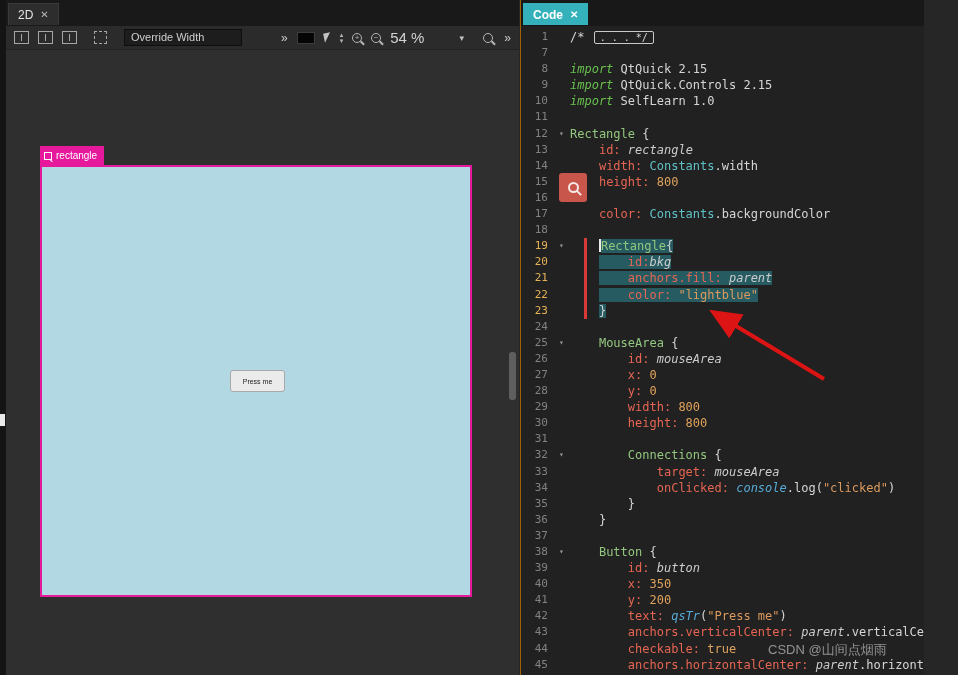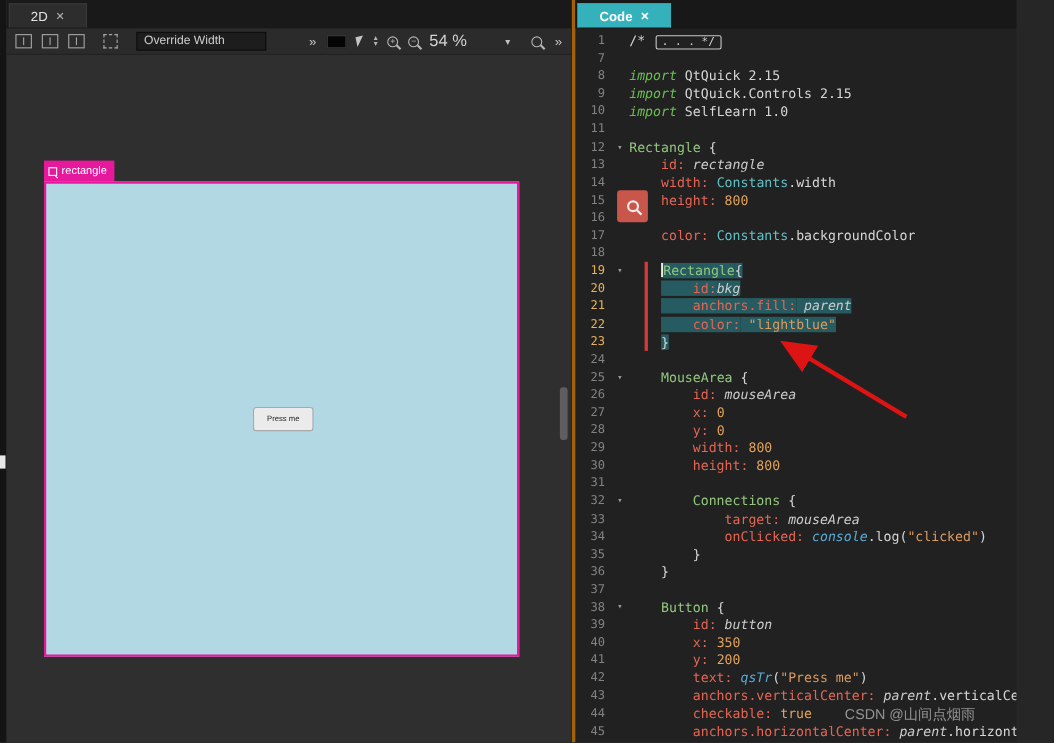--- a/index.html
+++ b/index.html
@@ -7,21 +7,21 @@
   #app { position:relative; width:958px; height:675px; overflow:hidden; background:#262626; }
 
   
   #left-edge { position:absolute; left:0; top:0; width:6px; height:675px; background:#141414; }
   #left-edge .tick { position:absolute; left:0; top:414px; width:5px; height:12px; background:#e8e8e8; }
 
   
   #design-panel { position:absolute; left:6px; top:0; width:513px; height:675px; background:#2f2f2f; }
   .tabbar { position:absolute; left:0; top:0; right:0; height:26px; background:#191919; }
   .tab { display:inline-flex; align-items:center; gap:7px; height:22px; margin:3px 0 0 2px;
-         padding:0 19px; font-size:12px; color:#e4e4e4; background:#2d2d2d; border:1px solid #3a3a3a; border-bottom:none; }
+         padding:0 9px; font-size:12px; color:#e4e4e4; background:#2d2d2d; border:1px solid #3a3a3a; border-bottom:none; }
   .tab .close { font-size:10px; color:#b9b9b9; cursor:pointer; }
   .tab.teal { background:#34b1ba; border-color:#34b1ba; color:#ffffff; font-weight:bold; }
   .tab.teal .close { color:#ffffff; }
 
   #toolbar { position:absolute; left:0; top:26px; right:0; height:24px; background:#2b2b2b;
              display:flex; align-items:center; padding-left:8px; gap:9px; border-bottom:1px solid #222; }
   .ticon { width:15px; height:13px; border:1px solid #a6a6a6; position:relative; }
   .ticon::after { content:""; position:absolute; left:2px; top:2px; width:4px; height:7px; border-right:1px solid #a6a6a6; }
   .ticon.dotted { border-style:dashed; width:13px; height:13px; }
   .ticon.dotted::after { display:none; }
@@ -45,21 +45,21 @@
   #item-tag .sq::after { content:""; position:absolute; right:-2px; bottom:-2px; width:4px; height:1px;
                          background:#fff; transform:rotate(45deg); }
   #rect-preview { position:absolute; left:34px; top:115px; width:432px; height:432px;
                   background:#b2d8e4; border:2px solid #e6189c; }
   #preview-button { position:absolute; left:188px; top:203px; width:55px; height:22px; background:#ebebeb;
                     border:1px solid #a9a9a9; border-radius:3px; color:#1c1c1c; font-size:7px;
                     display:flex; align-items:center; justify-content:center; }
   #canvas-scrollbar { position:absolute; right:3px; top:302px; width:7px; height:48px; background:#5e5e5e; border-radius:3px; }
 
   
-  #code-panel { position:absolute; left:520px; top:0; width:404px; height:675px; background:#212121; border-left:3px solid #a16207; }
+  #code-panel { position:absolute; left:520px; top:0; width:404px; height:675px; background:#212121; border-left:1px solid #a16207; }
   #code-panel .tabbar { background:#181818; }
   #editor { position:absolute; left:0; top:26px; right:0; bottom:0; overflow:hidden;
             font-family:"DejaVu Sans Mono", monospace; font-size:12px; padding-top:3px; }
   .row { height:16.1px; line-height:16.1px; white-space:pre; display:flex; }
   .ln { width:32px; padding-right:5px; text-align:right; color:#828282; font-size:11px; flex:0 0 auto; }
   .ln.sel { color:#e7b257; }
   .fold { width:17px; text-align:center; color:#9a9a9a; font-size:8px; flex:0 0 auto; }
   .codetext { flex:1 1 auto; white-space:pre; }
   .tk-plain { color:#d6d6d6; }
   .tk-kw    { color:#68c14f; font-style:italic; }

